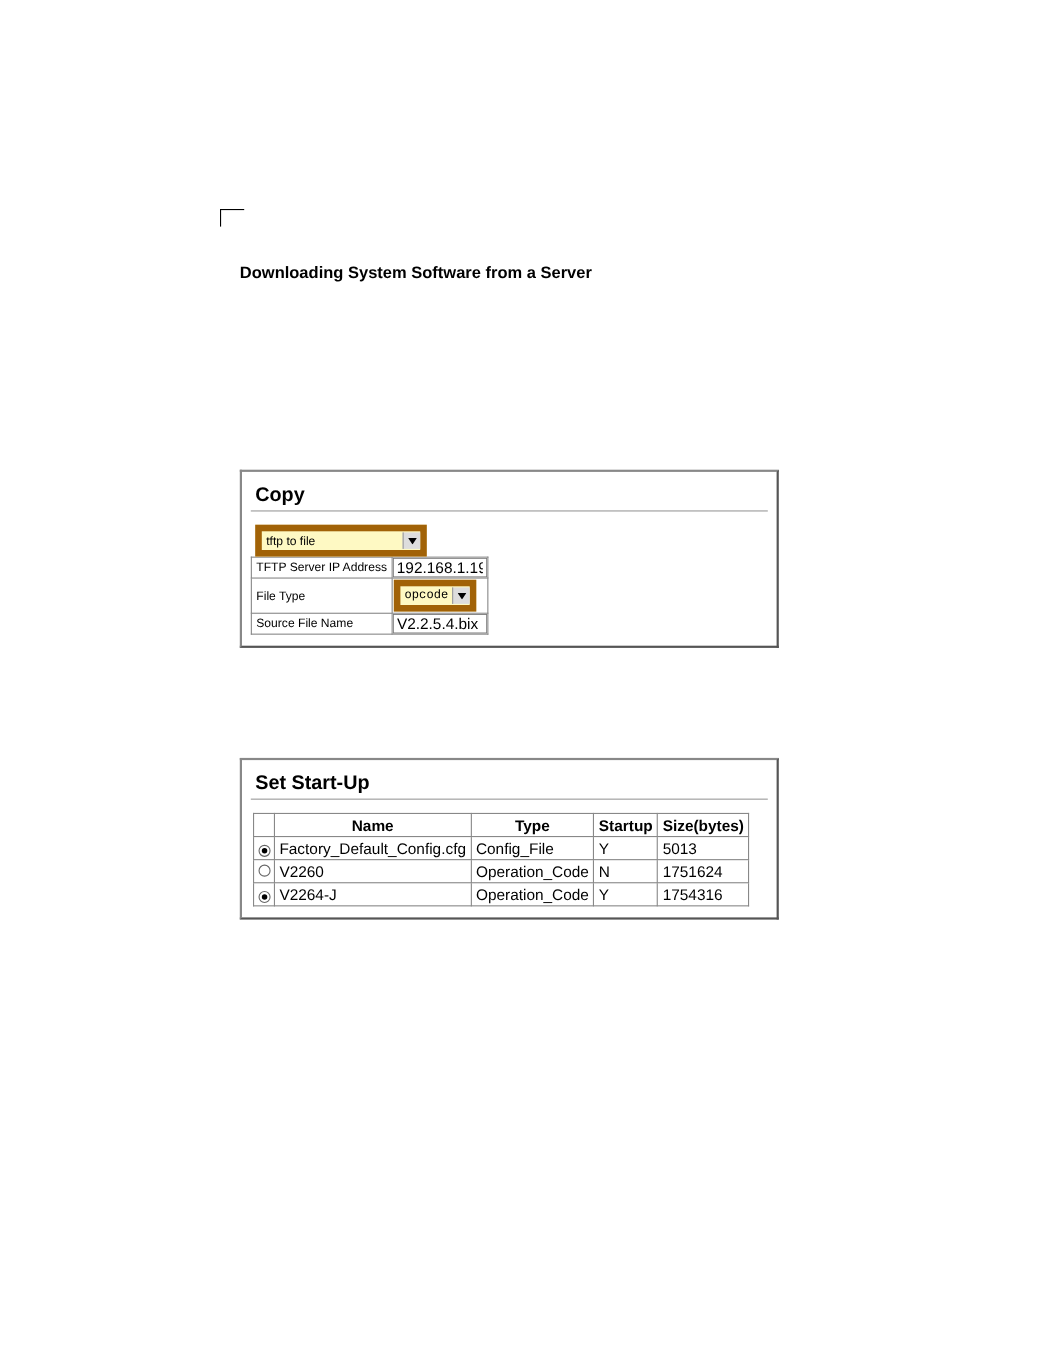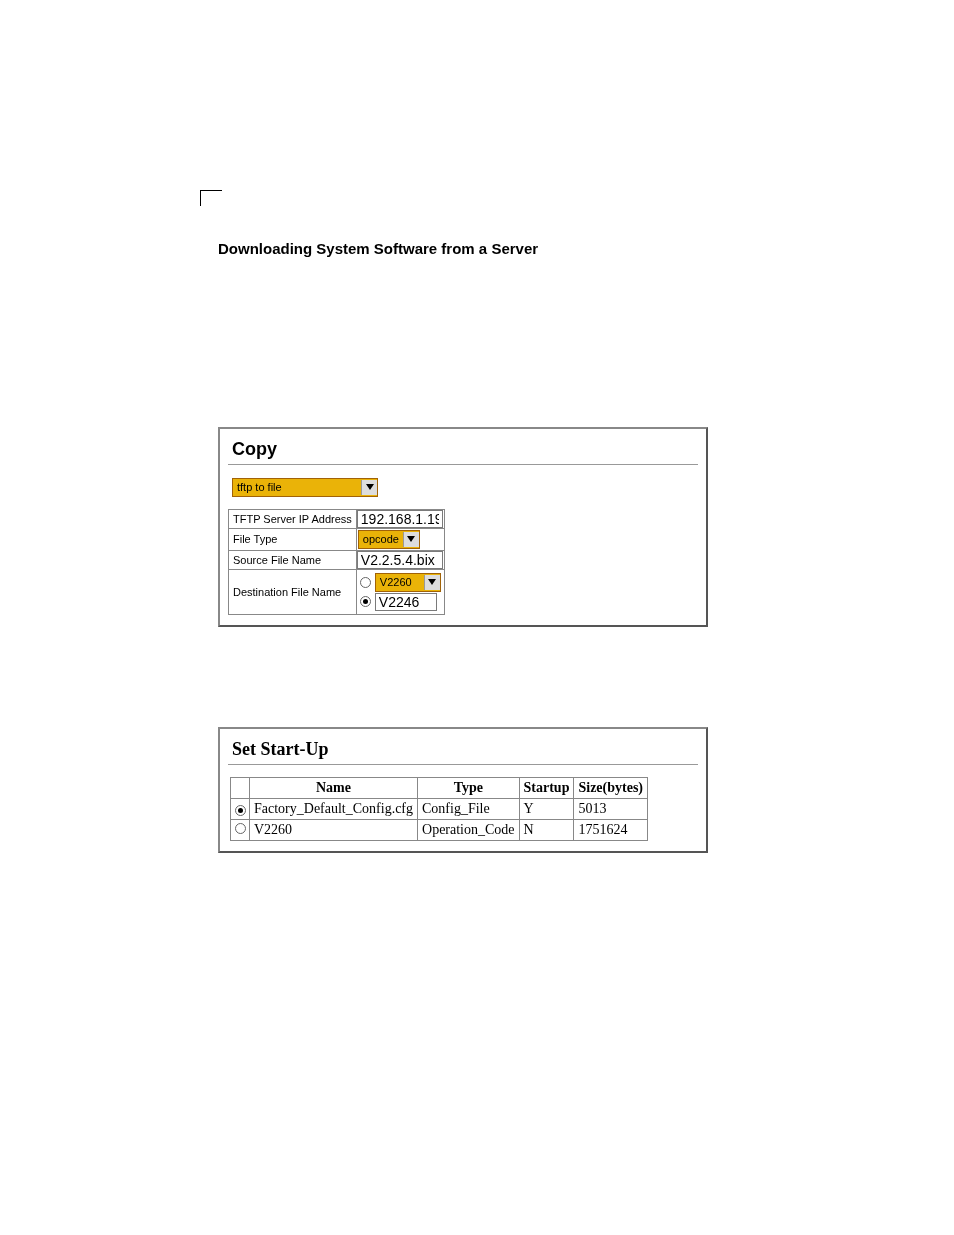--- a/index.html
+++ b/index.html
@@ -52,39 +52,38 @@
     border: 2px solid #888;
     border-right-color: #555;
     border-bottom-color: #555;
     background: #fff;
     margin-top: 170px;
     padding: 6px 8px 10px 8px;
     box-sizing: border-box;
   }
   .panel + .panel {
     margin-top: 100px;
-    font-family: Liberation Serif, serif;
   }
   .panel-title {
     font-size: 18px;
     font-weight: bold;
     margin: 4px 0 4px 4px;
   }
   .panel hr {
     border: none;
     border-top: 1px solid #999;
     margin: 4px 0 12px 0;
   }
   
   .dropdown {
     display: inline-flex;
     align-items: center;
-    border: 1px solid #a16207;
+    border: 6px solid #a16207;
     height: 17px;
-    background: #eab308;
+    background: #fef9c3;
   }
   .dropdown .dd-text {
     font-size: 11px;
     padding: 1px 4px;
     min-width: 100px;
   }
   .dropdown.small .dd-text { min-width: 36px; }
   .dropdown.med .dd-text { min-width: 40px; }
   .dd-btn {
     width: 15px;
@@ -93,21 +92,21 @@
     border-left: 1px solid #999;
     display: flex;
     align-items: center;
     justify-content: center;
   }
   .dd-btn svg { width: 8px; height: 6px; }
 
   
   .form-table {
     border-collapse: collapse;
-    margin-top: 12px;
+    margin-top: 0;
   }
   .form-table td {
     border: 1px solid #888;
     font-size: 11px;
     padding: 2px 4px;
     vertical-align: middle;
     background: #fff;
   }
   .form-table td.lbl { white-space: nowrap; }
   .form-table .val-cell { padding: 0; }
@@ -193,59 +192,37 @@
     <table class="form-table">
       <tbody>
           <tr>
         <td class="lbl">TFTP Server IP Address</td>
         <td class="val-cell">
           <input class="text-input wide" value="192.168.1.19" style="">
         </td>
       </tr>
       <tr>
         <td class="lbl">File Type</td>
-        <td class="val-cell" style="padding:1px;">
+        <td class="val-cell" style="padding:1px;font-family:Liberation Mono, monospace;">
           <span class="dropdown small">
             <span class="dd-text">opcode</span>
             <span class="dd-btn">
               <svg viewBox="0 0 8 6">
                     <path d="M0 0 L8 0 L4 6 Z" fill="#000"></path>
                   </svg>
             </span>
           </span>
         </td>
       </tr>
       <tr>
         <td class="lbl">Source File Name</td>
         <td class="val-cell">
           <input class="text-input wide" value="V2.2.5.4.bix" style="">
         </td>
       </tr>
-      <tr>
-        <td class="lbl">Destination File Name</td>
-        <td class="val-cell">
-          <div class="dest-block">
-            <div class="dest-row">
-              <span class="radio"></span>
-              <span class="dropdown med">
-                <span class="dd-text">V2260</span>
-                <span class="dd-btn">
-                  <svg viewBox="0 0 8 6">
-                        <path d="M0 0 L8 0 L4 6 Z" fill="#000"></path>
-                      </svg>
-                </span>
-              </span>
-            </div>
-            <div class="dest-row">
-              <span class="radio checked"></span>
-              <input class="text-input" style="width: 54px;" value="V2246">
-            </div>
-          </div>
-        </td>
-      </tr>
     </tbody>
       </table>
   </div>
 
   <div class="panel">
     <div class="panel-title">Set Start-Up</div>
     <hr>
 
     <table class="startup-table">
       <tbody>
@@ -263,16 +240,23 @@
         <td>Y</td>
         <td>5013</td>
       </tr>
       <tr>
         <td class="radio-cell"><span class="radio"></span></td>
         <td>V2260</td>
         <td>Operation_Code</td>
         <td>N</td>
         <td>1751624</td>
       </tr>
+      <tr>
+        <td class="radio-cell"><span class="radio checked"></span></td>
+        <td>V2264-J</td>
+        <td>Operation_Code</td>
+        <td>Y</td>
+        <td>1754316</td>
+      </tr>
     </tbody>
       </table>
   </div>
 </div>
 
 </body></html>

